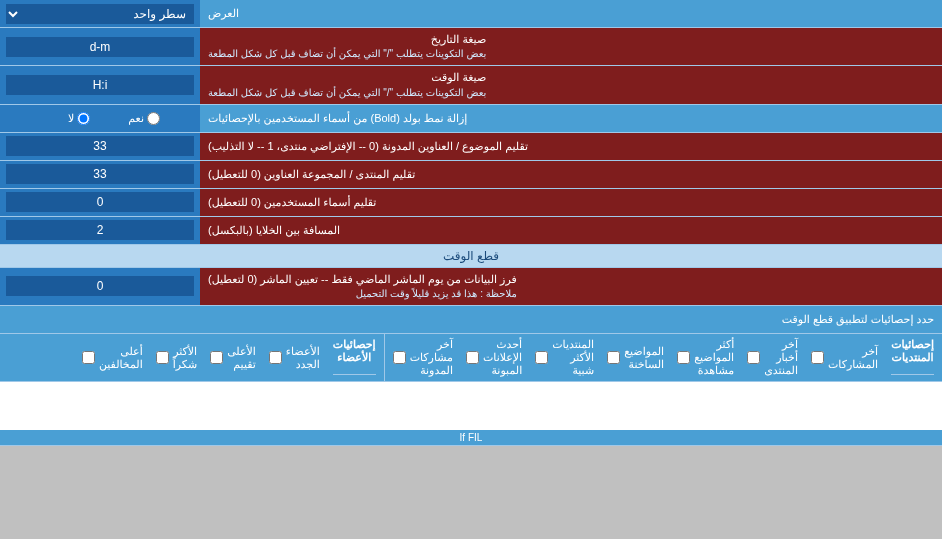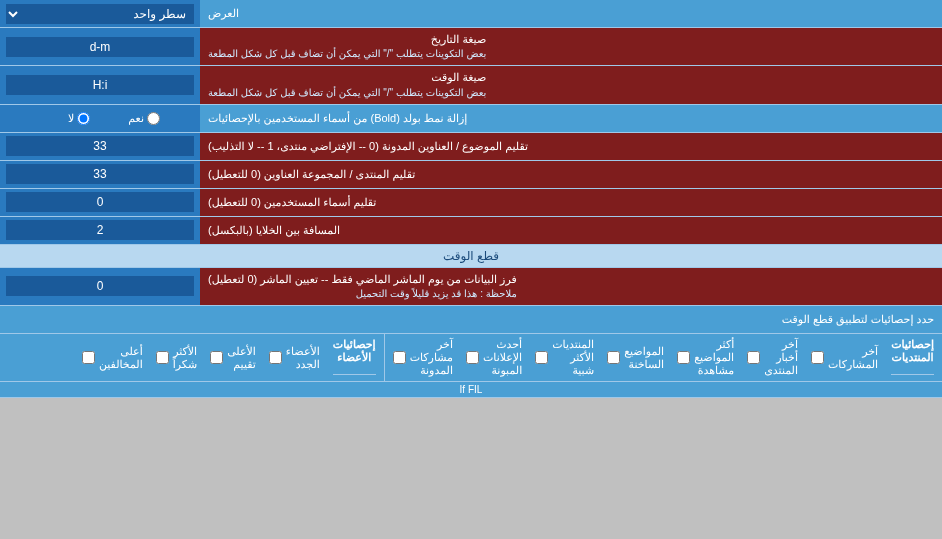--- a/index.html
+++ b/index.html
@@ -176,20 +176,21 @@
       flex: 1;
       text-align: right;
     }
     .filter-note {
       background: #4a9fd4;
       color: #fff;
       font-size: 10px;
       padding: 2px 8px;
       text-align: center;
       border-bottom: 1px solid #a0c8e8;
+      margin-top: 48px;
     }
   </style>
 </head>
 <body>
 
 <div class="container">
 
   <div class="dropdown-row">
     <div class="dropdown-label">
       <span>العرض</span>

